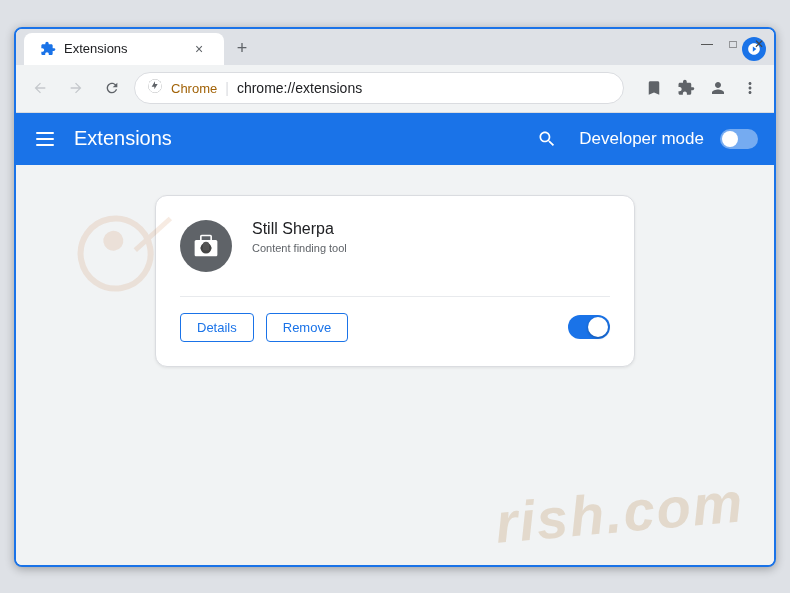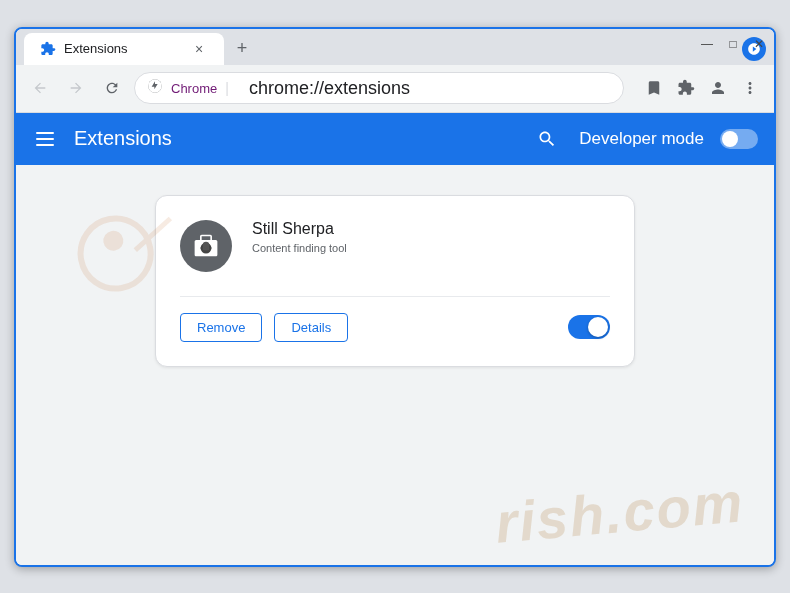--- a/index.html
+++ b/index.html
@@ -163,34 +163,33 @@
       border-radius: 16px;
       display: flex;
       align-items: center;
       padding: 0 12px;
       gap: 8px;
       border: 1px solid #dadce0;
     }
 
     .site-name {
       font-size: 13px;
-      color: #701a75;
+      color: #a16207;
       font-weight: 500;
     }
 
     .divider-pipe {
       color: #dadce0;
       font-size: 14px;
     }
 
     .url-text {
-      font-size: 18px;
+      font-size: 14px;
       color: #202124;
       flex: 1;
-      margin-left: 12px;
     }
 
     .address-right-icons {
       display: flex;
       align-items: center;
       gap: 4px;
       margin-left: 8px;
     }
 
     .addr-icon-btn {
@@ -552,22 +551,22 @@
             </svg>
           </div>
         </div>
         <div class="ext-details">
           <div class="ext-name">Still Sherpa</div>
           <div class="ext-desc">Content finding tool</div>
         </div>
       </div>
       <hr class="ext-card-divider">
       <div class="ext-actions">
+        <button class="ext-btn">Details</button>
         <button class="ext-btn">Remove</button>
-        <button class="ext-btn">Details</button>
         <div class="toggle-ext">
           <div class="toggle-ext-knob"></div>
         </div>
       </div>
     </div>
 
   </div>
 
 </div>
 

